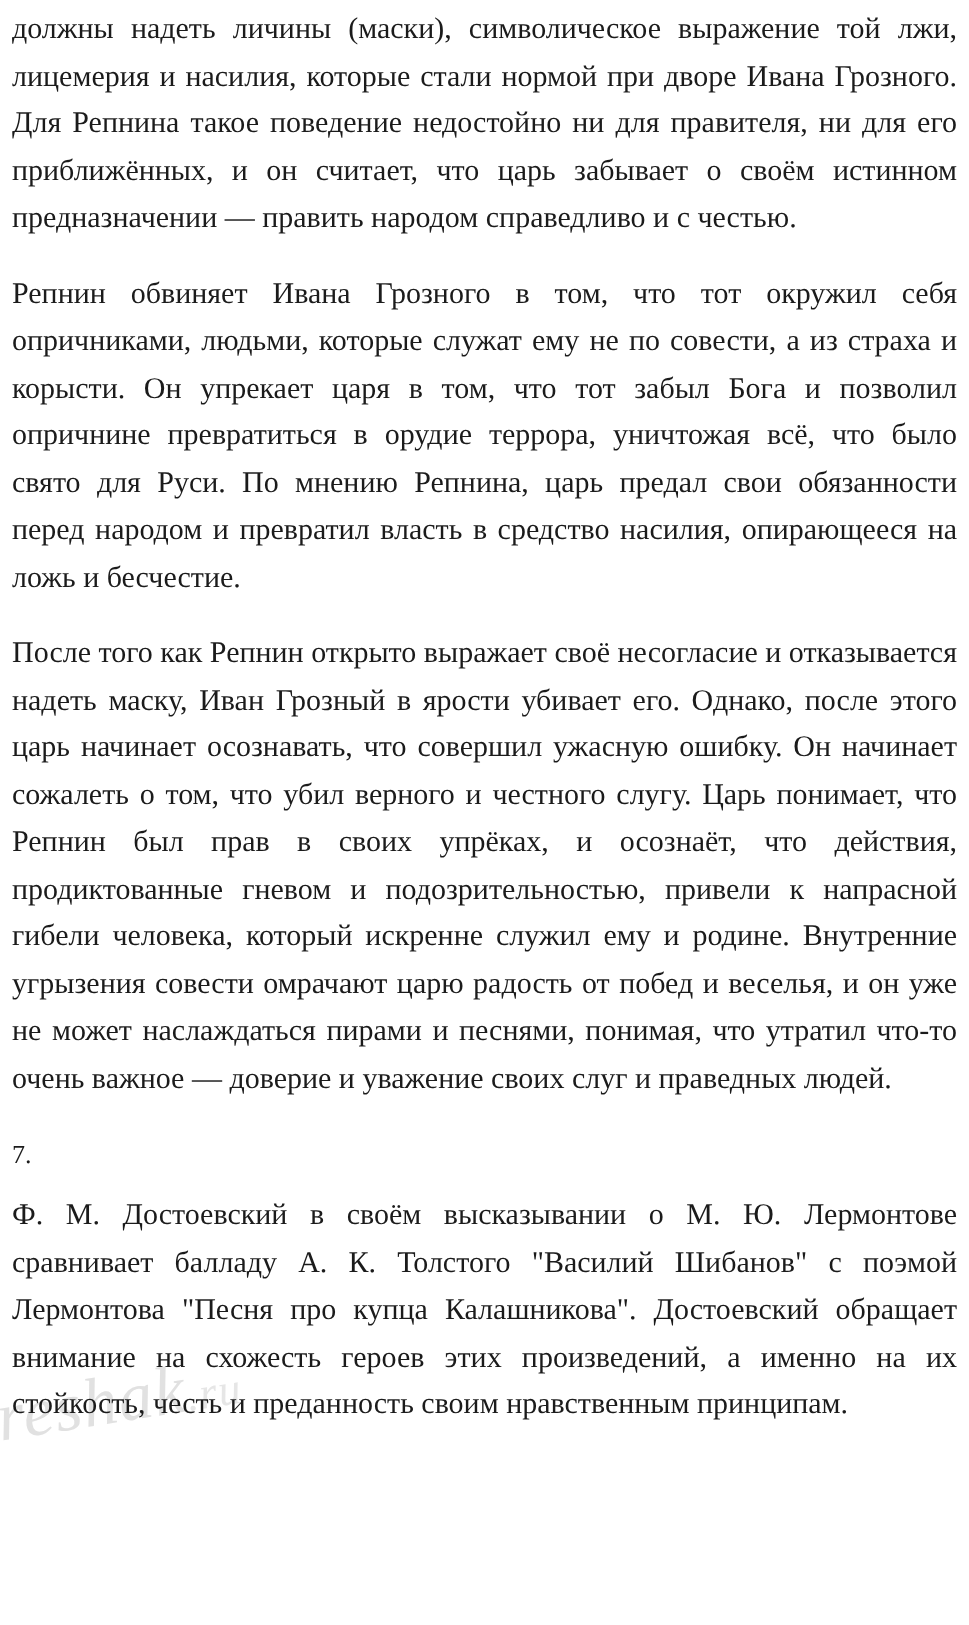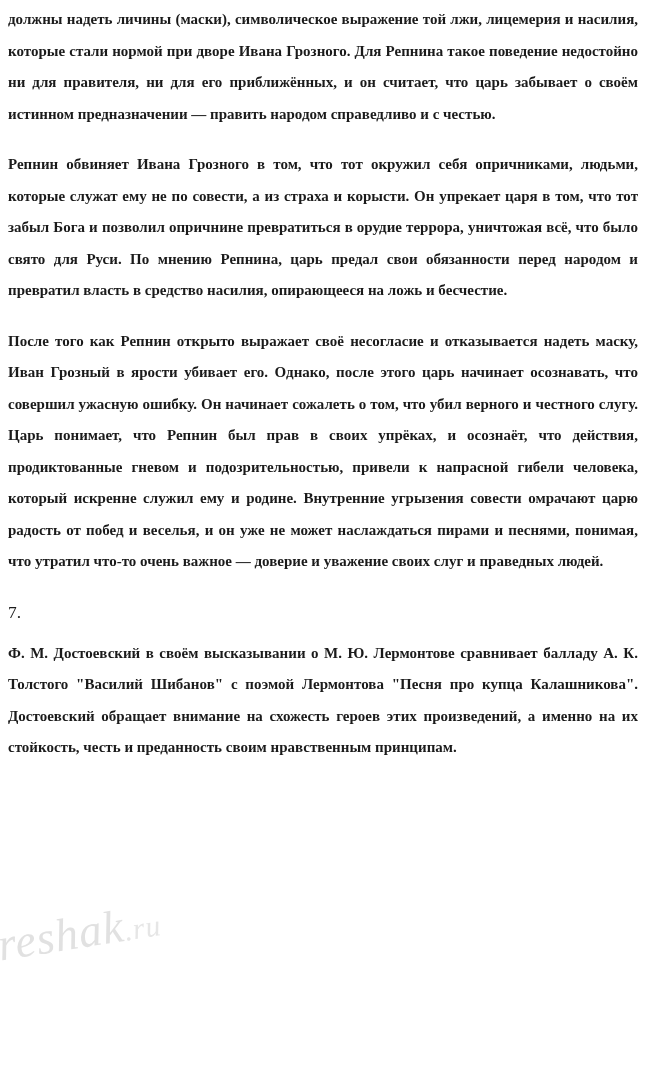--- a/index.html
+++ b/index.html
@@ -21,27 +21,26 @@
     height: 1083px;
     box-sizing: border-box;
     padding: 0 8px;
   }
   .doc-body {
     position: relative;
     z-index: 2;
   }
   p.para {
     margin: 0 0 19px 0;
-    font-size: 15px;
+    font-size: 20px;
     line-height: 31.5px;
     text-align: justify;
     text-justify: inter-word;
     hyphens: none;
     color: #1b1b1b;
-    font-weight: bold;
   }
   p.para.first {
     margin-top: 4px;
   }
   .item-number {
     margin: 22px 0 14px 0;
     font-size: 17.4px;
     line-height: 24px;
     font-family: "Liberation Serif", serif;
     color: #1b1b1b;

